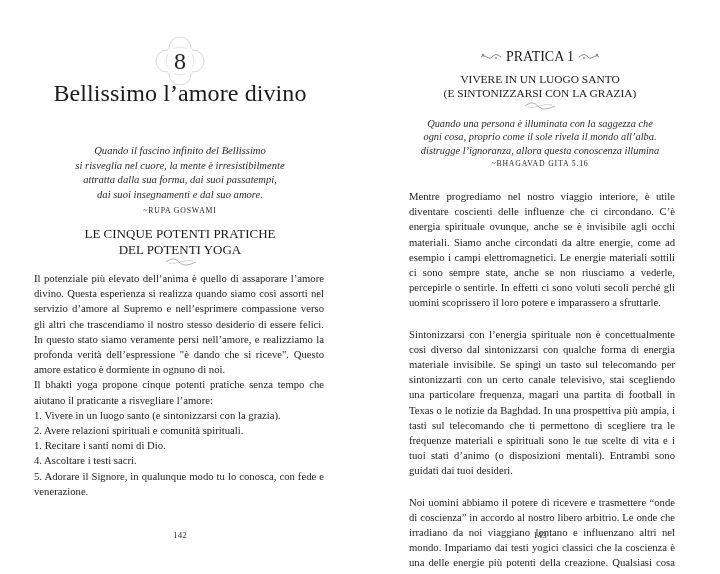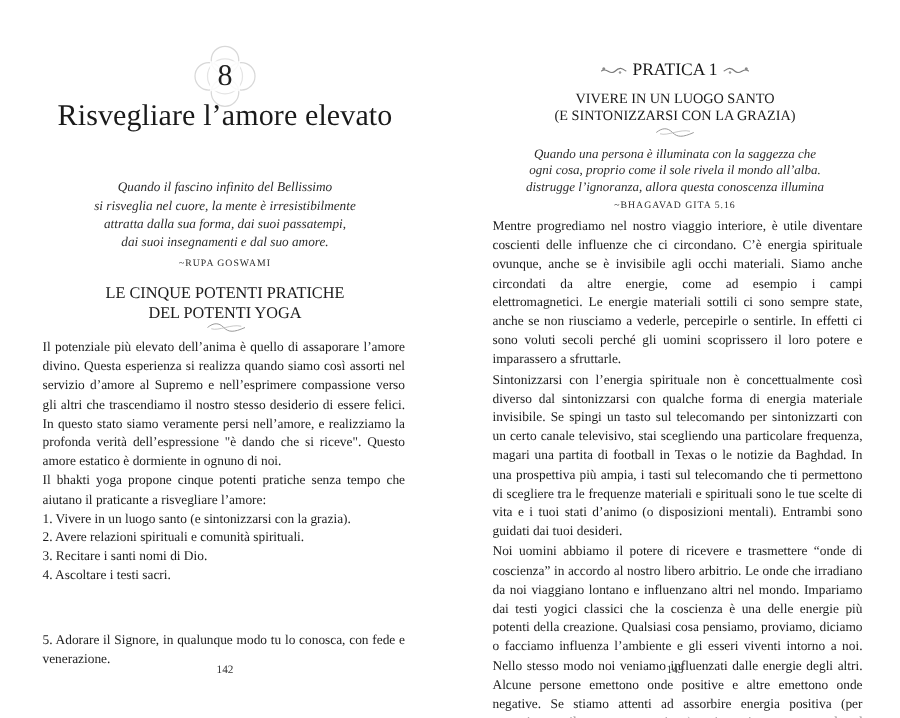--- a/index.html
+++ b/index.html
@@ -36,21 +36,21 @@
       text-align: center; font-size: 13px; line-height: 16px; color: #1a1a1a;
     }
     .flourish-left { position: absolute; left: 165px; top: 258px; }
 
     .body-left {
       position: absolute; left: 34px; width: 290px; top: 271px;
       font-size: 10.7px; line-height: 15.2px; text-align: justify; color: #1c1c1c;
     }
     .body-left p { margin: 0; }
     .list-item { text-align: left; }
-    .list-item.justify { text-align: justify; margin-top: 36px; }
+    .list-item.justify { text-align: justify; }
 
     .folio {
       position: absolute; top: 530px; width: 360px; left: 0; text-align: center; font-size: 9px; color: #333;
     }
 
     
     .pratica-header {
       position: absolute; left: 0; width: 360px; top: 49px;
       text-align: center; font-size: 14px; color: #1a1a1a;
       display: flex; justify-content: center; align-items: center; gap: 4px;
@@ -64,41 +64,41 @@
     .epigraph-right {
       position: absolute; left: 30px; width: 300px; top: 117px;
       text-align: center; font-style: italic; font-size: 10.4px; line-height: 13.4px; color: #2a2a2a;
     }
     .epigraph-right .epigraph-source { margin-top: 0; }
 
     .body-right {
       position: absolute; left: 33px; width: 298px; top: 173px;
       font-size: 10.7px; line-height: 15.2px; text-align: justify; color: #1c1c1c;
     }
-    .body-right p { margin: 1px; }
+    .body-right p { margin: 16px; }
   </style>
 </head>
 <body>
 
 <div class="page page-left">
   <div class="chapter-badge">
     <svg width="50" height="50" viewBox="0 0 50 50">
       <g fill="none" stroke="#d8d8d8" stroke-width="1">
         <circle cx="25" cy="12" r="11"></circle>
         <circle cx="25" cy="38" r="11"></circle>
         <circle cx="12" cy="25" r="11"></circle>
         <circle cx="38" cy="25" r="11"></circle>
         <circle cx="25" cy="25" r="14" stroke="#e4e4e4"></circle>
       </g>
       <rect x="13" y="13" width="24" height="24" fill="#ffffff" opacity="0.85"></rect>
     </svg>
     <span class="chapter-num">8</span>
   </div>
 
-  <div class="chapter-title">Risvegliare l’amore elevato</div>
+  <div class="chapter-title">Bellissimo l’amore divino</div>
 
   <div class="epigraph">
     <div>Quando il fascino infinito del Bellissimo</div>
     <div>si risveglia nel cuore, la mente è irresistibilmente</div>
     <div>attratta dalla sua forma, dai suoi passatempi,</div>
     <div>dai suoi insegnamenti e dal suo amore.</div>
     <span class="epigraph-source">~RUPA GOSWAMI</span>
   </div>
 
   <div class="section-heading">
@@ -108,21 +108,21 @@
   <svg class="flourish-left" width="32" height="8" viewBox="0 0 32 8">
     <path d="M1 4 C 6 0, 10 0, 14 4 S 22 8, 31 4" fill="none" stroke="#9a9a9a" stroke-width="0.8"></path>
     <path d="M4 5 C 10 7, 20 1, 28 3" fill="none" stroke="#b5b5b5" stroke-width="0.6"></path>
   </svg>
 
   <div class="body-left">
     <p>Il potenziale più elevato dell’anima è quello di assaporare l’amore divino. Questa esperienza si realizza quando siamo così assorti nel servizio d’amore al Supremo e nell’esprimere compassione verso gli altri che trascendiamo il nostro stesso desiderio di essere felici. In questo stato siamo veramente persi nell’amore, e realizziamo la profonda verità dell’espressione "è dando che si riceve". Questo amore estatico è dormiente in ognuno di noi.</p>
     <p>Il bhakti yoga propone cinque potenti pratiche senza tempo che aiutano il praticante a risvegliare l’amore:</p>
     <div class="list-item">1. Vivere in un luogo santo (e sintonizzarsi con la grazia).</div>
     <div class="list-item">2. Avere relazioni spirituali e comunità spirituali.</div>
-    <div class="list-item">3. Recitare i santi nomi di Dio.</div>
+    <div class="list-item">1. Recitare i santi nomi di Dio.</div>
     <div class="list-item">4. Ascoltare i testi sacri.</div>
     <div class="list-item justify">5. Adorare il Signore, in qualunque modo tu lo conosca, con fede e venerazione.</div>
   </div>
 
   <div class="folio">142</div>
 </div>
 
 <div class="page page-right">
   <div class="pratica-header">
     <svg width="22" height="10" viewBox="0 0 22 10">

